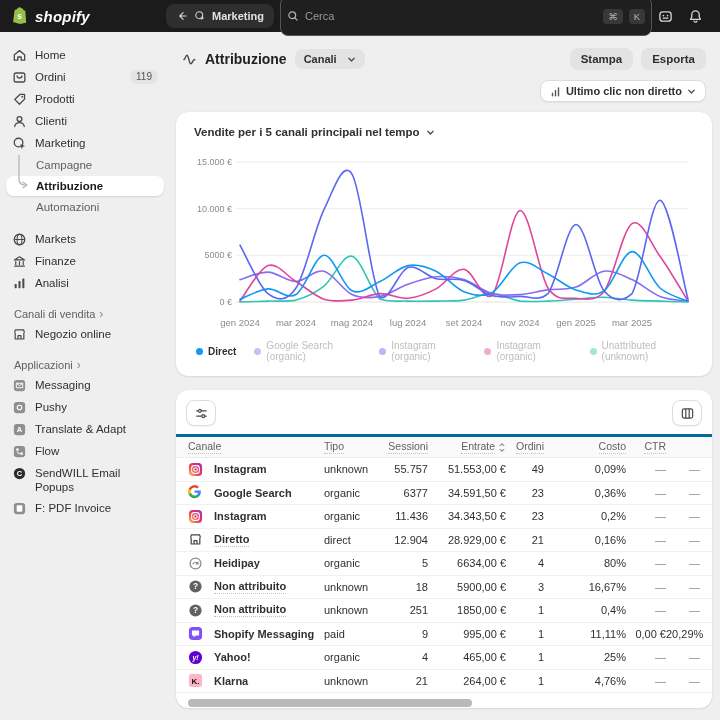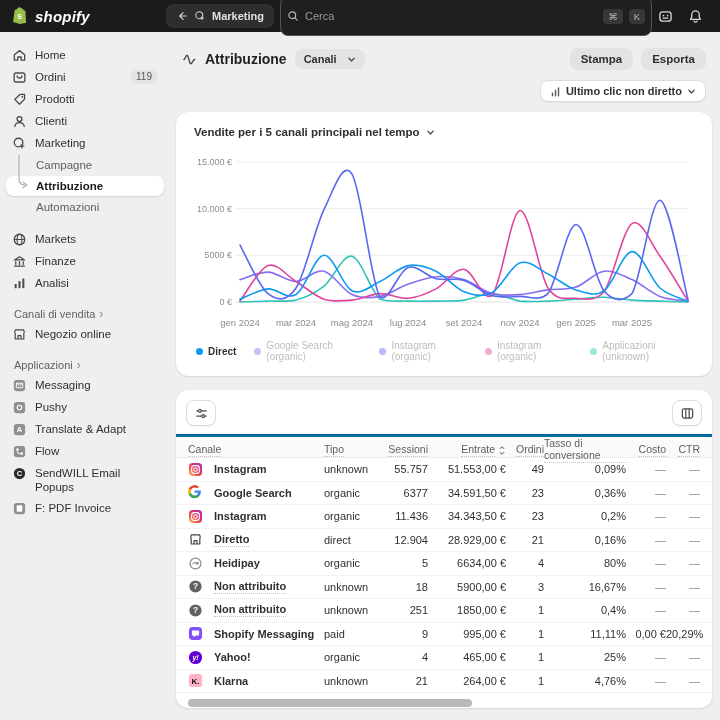--- a/index.html
+++ b/index.html
@@ -370,21 +370,21 @@
             <div class="legend-item">
               <span class="dot" style="background:#5a67f2;opacity:.45"></span>
               <span class="">Instagram (organic)</span>
             </div>
             <div class="legend-item">
               <span class="dot" style="background:#e0459e;opacity:.45"></span>
               <span class="">Instagram (organic)</span>
             </div>
             <div class="legend-item">
               <span class="dot" style="background:#2ec4b6;opacity:.45"></span>
-              <span class="">Applicazioni (unknown)</span>
+              <span class="">Unattributed (unknown)</span>
             </div>
           </div>
       </section>
 
       <section class="card table-card">
         <div class="table-toolbar">
           <button class="tool-btn">
             <svg width="15" height="15" viewBox="0 0 16 16">
                 <path d="M3 5.2h10M3 10.8h10" stroke="#4a4a4a" stroke-width="1.3" stroke-linecap="round"></path>
                 <circle cx="6.2" cy="5.2" r="1.5" fill="#fff" stroke="#4a4a4a" stroke-width="1.3"></circle>
@@ -409,23 +409,20 @@
               <span class="dotted">Sessioni</span>
             </div>
             <div class="th num">
               <span class="dotted">Entrate</span>
               <svg width="8" height="11" viewBox="0 0 9 12">
                 <path d="M2 4.3 4.5 1.8 7 4.3M2 7.7 4.5 10.2 7 7.7" stroke="#8a8a8a" fill="none" stroke-width="1.2" stroke-linejoin="round"></path>
               </svg>
             </div>
             <div class="th num">
               <span class="dotted">Ordini</span>
-            </div>
-            <div class="th num">
-              <span class="dotted">Tasso di conversione</span>
             </div>
             <div class="th num">
               <span class="dotted">Costo</span>
             </div>
             <div class="th num">
               <span class="dotted">CTR</span>
             </div>
           </div>
         <div id="tbody">
             <div class="trow">

